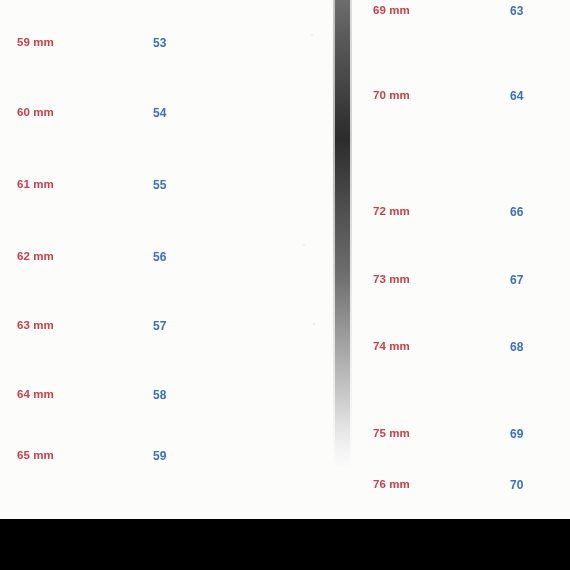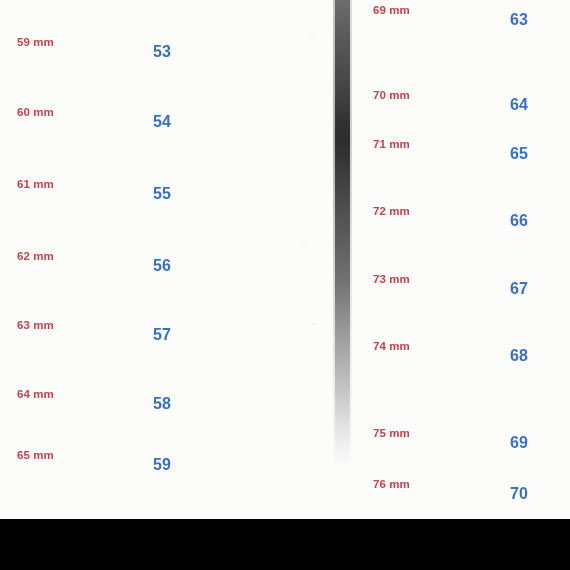--- a/index.html
+++ b/index.html
@@ -35,26 +35,25 @@
   .unit-label {
     position: absolute;
     font-size: 11.5px;
     font-weight: bold;
     color: #c9404a;
     white-space: nowrap;
     letter-spacing: 0.1px;
   }
   .value-label {
     position: absolute;
-    font-size: 16px;
+    font-size: 12px;
     font-weight: bold;
     color: #3a6fc4;
     white-space: nowrap;
     letter-spacing: 0.1px;
-    margin-top: 7px;
   }
 
   #left-column  .unit-label  { left: 17px;  }
   #left-column  .value-label { left: 153px; }
   #right-column .unit-label  { left: 17px;  }
   #right-column .value-label { left: 154px; }
 
   
   #gradient-strip {
     position: absolute;
@@ -172,24 +171,20 @@
 
   <div id="right-column" class="column">
       <div class="conv-row" style="top: 4px;">
         <span class="unit-label">69 mm</span>
         <span class="value-label">63</span>
       </div>
       <div class="conv-row" style="top: 89px;">
         <span class="unit-label">70 mm</span>
         <span class="value-label">64</span>
       </div>
-      <div class="conv-row" style="top: 138px;">
-        <span class="unit-label">71 mm</span>
-        <span class="value-label">65</span>
-      </div>
       <div class="conv-row" style="top: 205px; text-align: right;">
         <span class="unit-label">72 mm</span>
         <span class="value-label">66</span>
       </div>
       <div class="conv-row" style="top: 273px;">
         <span class="unit-label">73 mm</span>
         <span class="value-label">67</span>
       </div>
       <div class="conv-row" style="top: 340px;">
         <span class="unit-label">74 mm</span>

